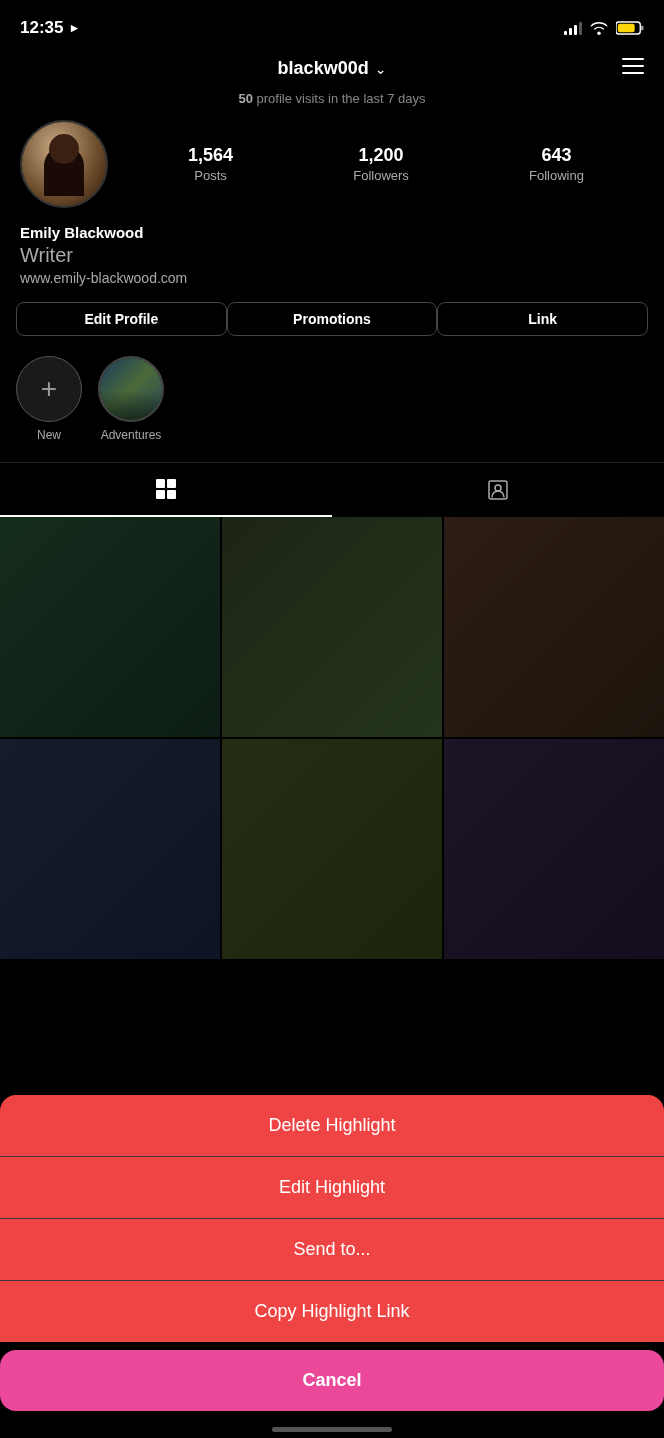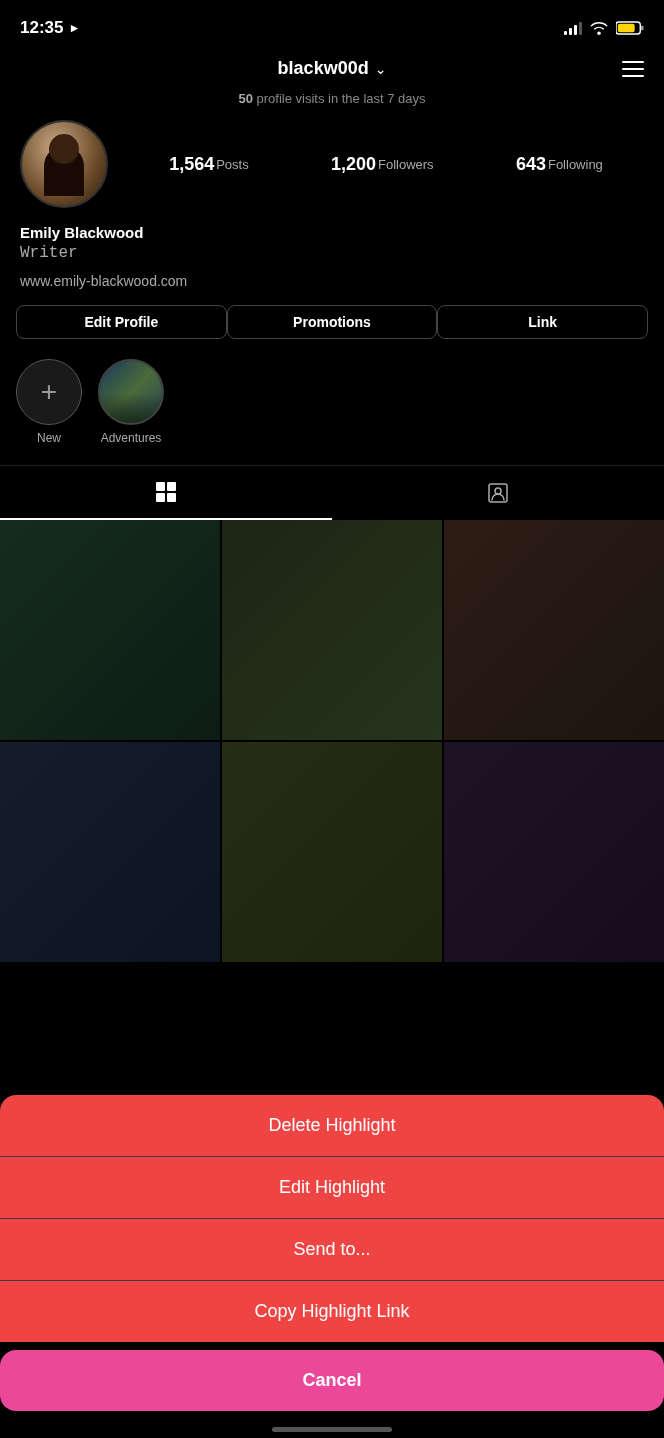--- a/index.html
+++ b/index.html
@@ -44,21 +44,20 @@
     .signal-bar {
       width: 3px;
       background: #fff;
       border-radius: 1px;
     }
 
     
     .header {
       display: flex;
       justify-content: center;
-      align-items: center;
       padding: 8px 20px;
       position: relative;
     }
     .username-container {
       display: flex;
       align-items: center;
       gap: 6px;
     }
     .username {
       font-size: 18px;
@@ -146,21 +145,21 @@
       border-radius: 50%;
     }
 
     .stats-row {
       display: flex;
       flex: 1;
       justify-content: space-around;
     }
     .stat-item {
       display: flex;
-      flex-direction: row;
+      flex-direction: column;
       align-items: center;
       gap: 2px;
     }
     .stat-number {
       font-size: 18px;
       font-weight: 700;
       color: #fff;
     }
     .stat-label {
       font-size: 13px;
@@ -171,24 +170,23 @@
     .bio {
       padding: 0 20px 16px 20px;
     }
     .bio-name {
       font-size: 15px;
       font-weight: 700;
       color: #fff;
       margin-bottom: 3px;
     }
     .bio-job {
-      font-size: 16px;
+      font-size: 20px;
       color: #aaa;
-      margin-bottom: 11px;
-      font-family: Liberation Mono, monospace;
+      margin-bottom: 3px;
     }
     .bio-link {
       font-size: 14px;
       color: #aaa;
     }
 
     
     .action-buttons {
       display: flex;
       padding: 0 16px 20px 16px;

